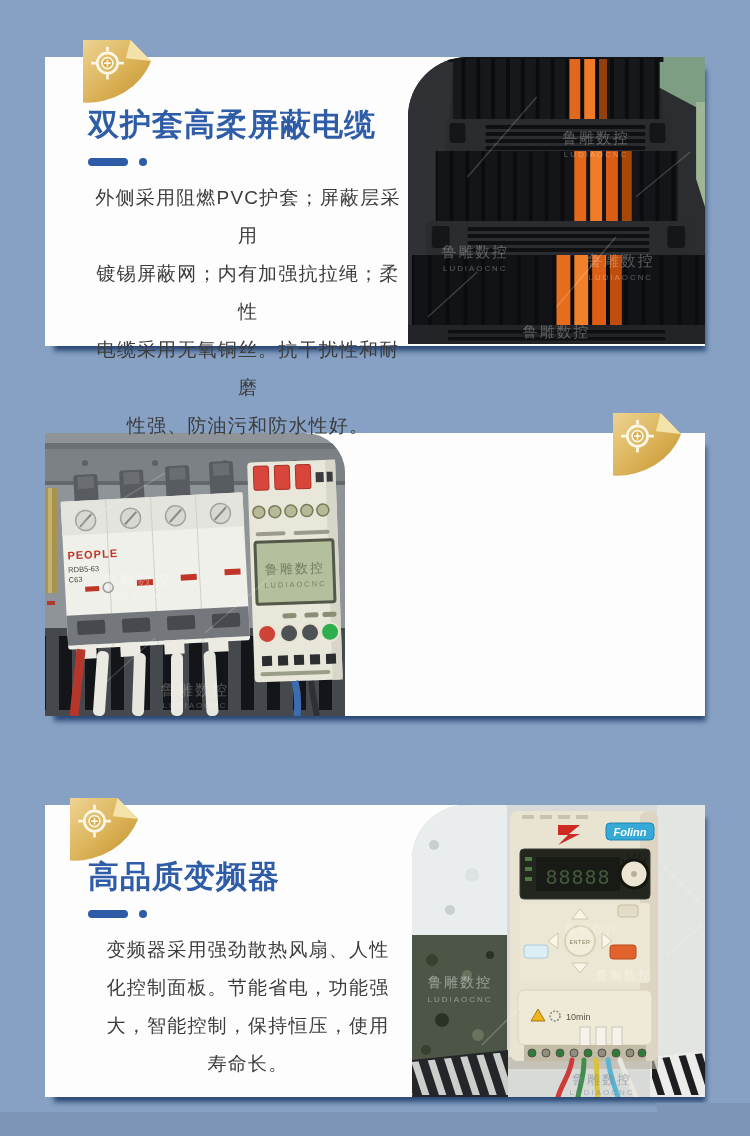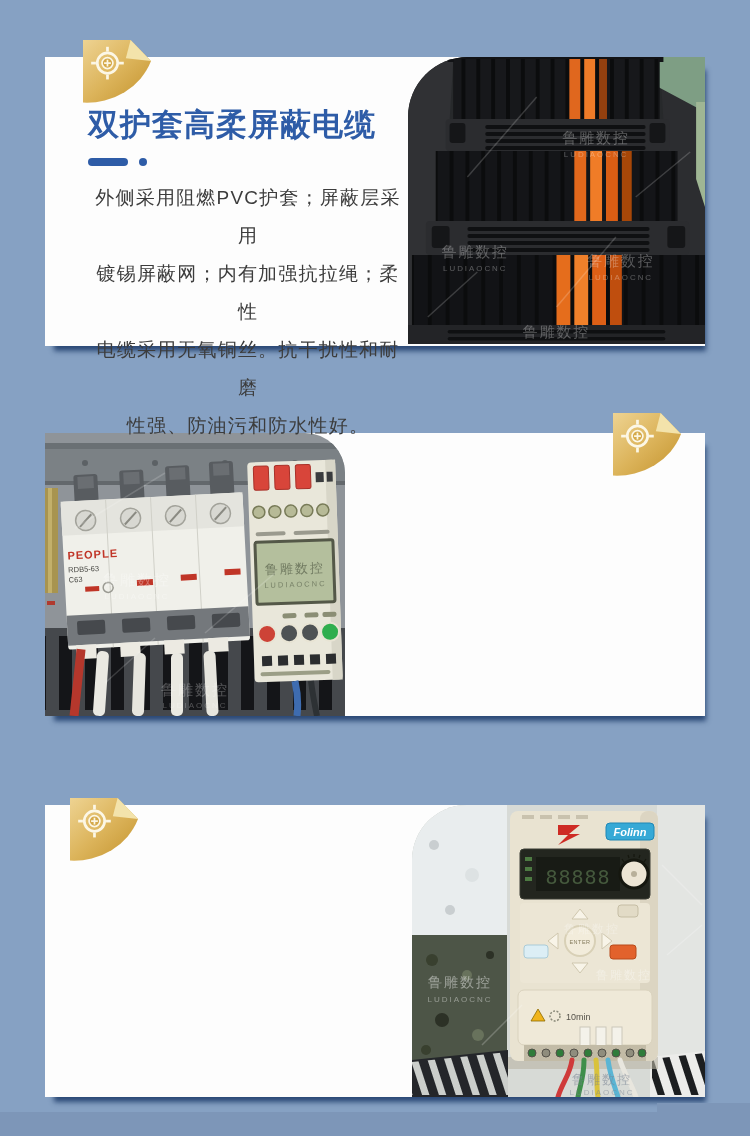--- a/index.html
+++ b/index.html
@@ -308,20 +308,31 @@
           <circle cx="36" cy="34" r="15"></circle>
           <line x1="36" y1="10" x2="36" y2="17"></line>
             <line x1="36" y1="51" x2="36" y2="58"></line>
           <line x1="12" y1="34" x2="19" y2="34"></line>
             <line x1="53" y1="34" x2="60" y2="34"></line>
         </g>
         <circle cx="36" cy="34" r="8" fill="#d5a94a" stroke="#fcf7e6" stroke-width="2.5"></circle>
         <line x1="31" y1="34" x2="41" y2="34" stroke="#fcf7e6" stroke-width="2.5"></line>
         <line x1="36" y1="29" x2="36" y2="39" stroke="#fcf7e6" stroke-width="2.5"></line>
       </svg>
+    </div>
+    <div class="content">
+      <h2 class="title">高品质变频器</h2>
+      <div class="divider">
+          <span class="bar"></span>
+          <span class="dot"></span>
+        </div>
+      <p class="bodytext">变频器采用强劲散热风扇、人性
+化控制面板。节能省电，功能强
+大，智能控制，保持恒压，使用
+寿命长。</p>
     </div>
     <div class="photo photo-r3">
       <svg viewBox="0 0 293 292" preserveAspectRatio="none">
         <defs>
           <pattern id="keysL" width="16" height="40" patternTransform="rotate(-18)" patternUnits="userSpaceOnUse">
               <rect width="7" height="40" fill="#dde1dd"></rect>
             </pattern>
           <pattern id="keysR" width="16" height="40" patternTransform="rotate(-18)" patternUnits="userSpaceOnUse">
               <rect width="7" height="40" fill="#1c1e20"></rect>
             </pattern>

